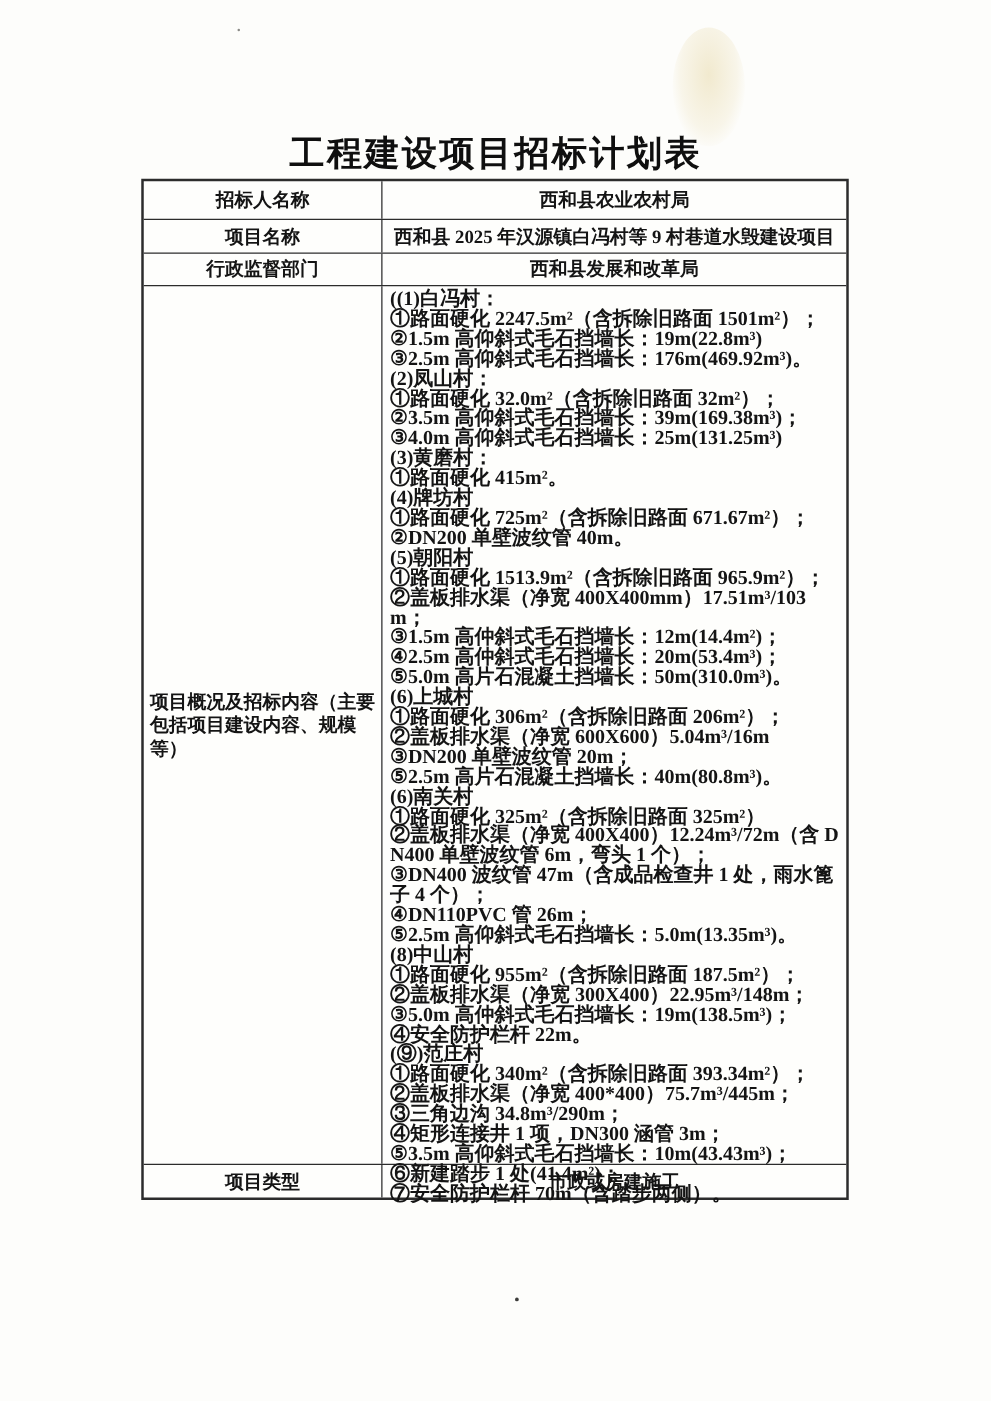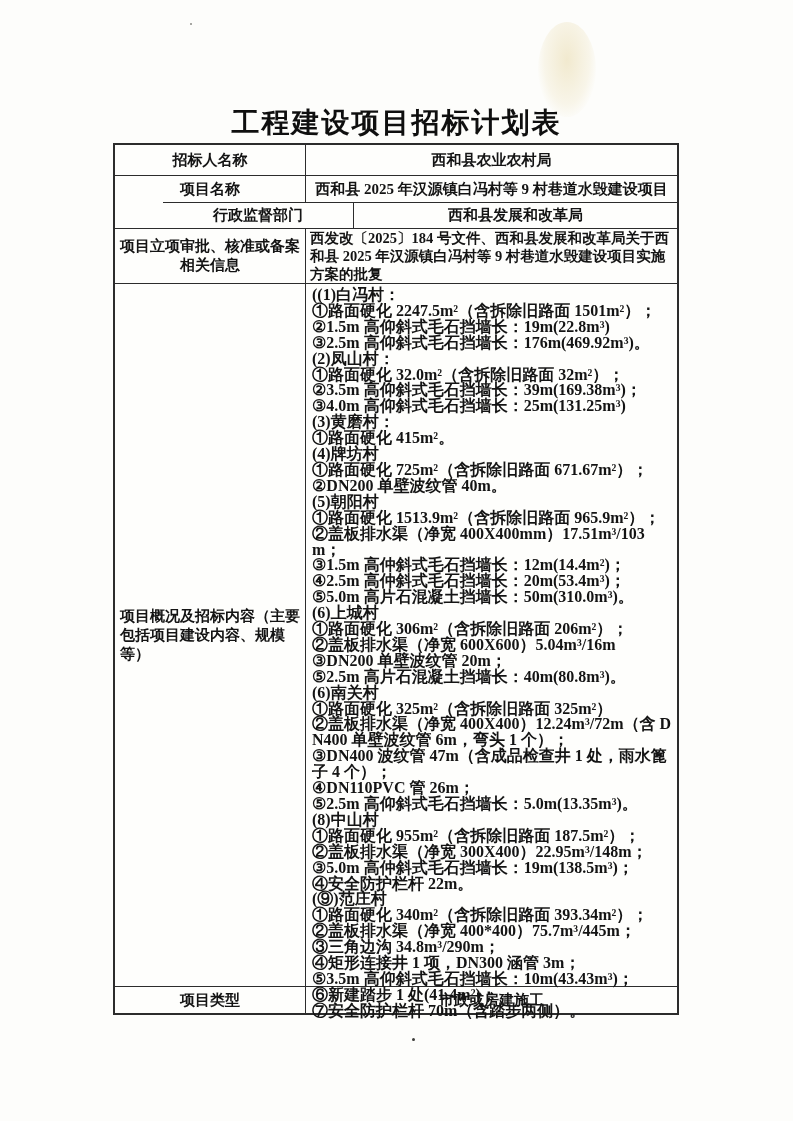--- a/index.html
+++ b/index.html
@@ -46,21 +46,21 @@
   .td-r{
     flex:1;box-sizing:border-box;
     display:flex;align-items:center;justify-content:center;
     text-align:right;
     font-size:15px;font-weight:bold;
     padding:2px 4px;
   }
   .td-r.left-align{justify-content:flex-start;text-align:left;}
   .r1{height:30px;}
   .r2{height:27px;}
-  .r3{height:26px;margin-left:48px;}
+  .r3{height:26px;}
   .r4{height:55px;}
   .r4 .td-r{font-size:14.5px;line-height:18px;}
   .r5{height:703px;}
   .r5 .td-r{align-items:flex-start;}
   .r6{height:27px;}
   .ov-lines{
     width:100%;
     font-size:16px;font-weight:bold;line-height:15.9px;
     text-align:left;
     padding:1px 2px 0 2px;box-sizing:border-box;
@@ -86,24 +86,20 @@
   <div class="tr r2">
     <div class="td-l">项目名称</div>
     <div class="td-r">西和县 2025 年汉源镇白冯村等 9 村巷道水毁建设项目</div>
   </div>
 
   <div class="tr r3">
     <div class="td-l">行政监督部门</div>
     <div class="td-r">西和县发展和改革局</div>
   </div>
 
-  <div class="tr r4">
-    <div class="td-l">项目立项审批、核准或备案相关信息</div>
-    <div class="td-r left-align">西发改〔2025〕184 号文件、西和县发展和改革局关于西和县 2025 年汉源镇白冯村等 9 村巷道水毁建设项目实施方案的批复</div>
-  </div>
 
   <div class="tr r5">
     <div class="td-l left-align">项目概况及招标内容（主要包括项目建设内容、规模等）</div>
     <div class="td-r left-align">
       <div class="ov-lines">
           <div class="ov-line">((1)白冯村：</div>
           <div class="ov-line">①路面硬化 2247.5m²（含拆除旧路面 1501m²）；</div>
           <div class="ov-line">②1.5m 高仰斜式毛石挡墙长：19m(22.8m³)</div>
           <div class="ov-line">③2.5m 高仰斜式毛石挡墙长：176m(469.92m³)。</div>
           <div class="ov-line">(2)凤山村：</div>

